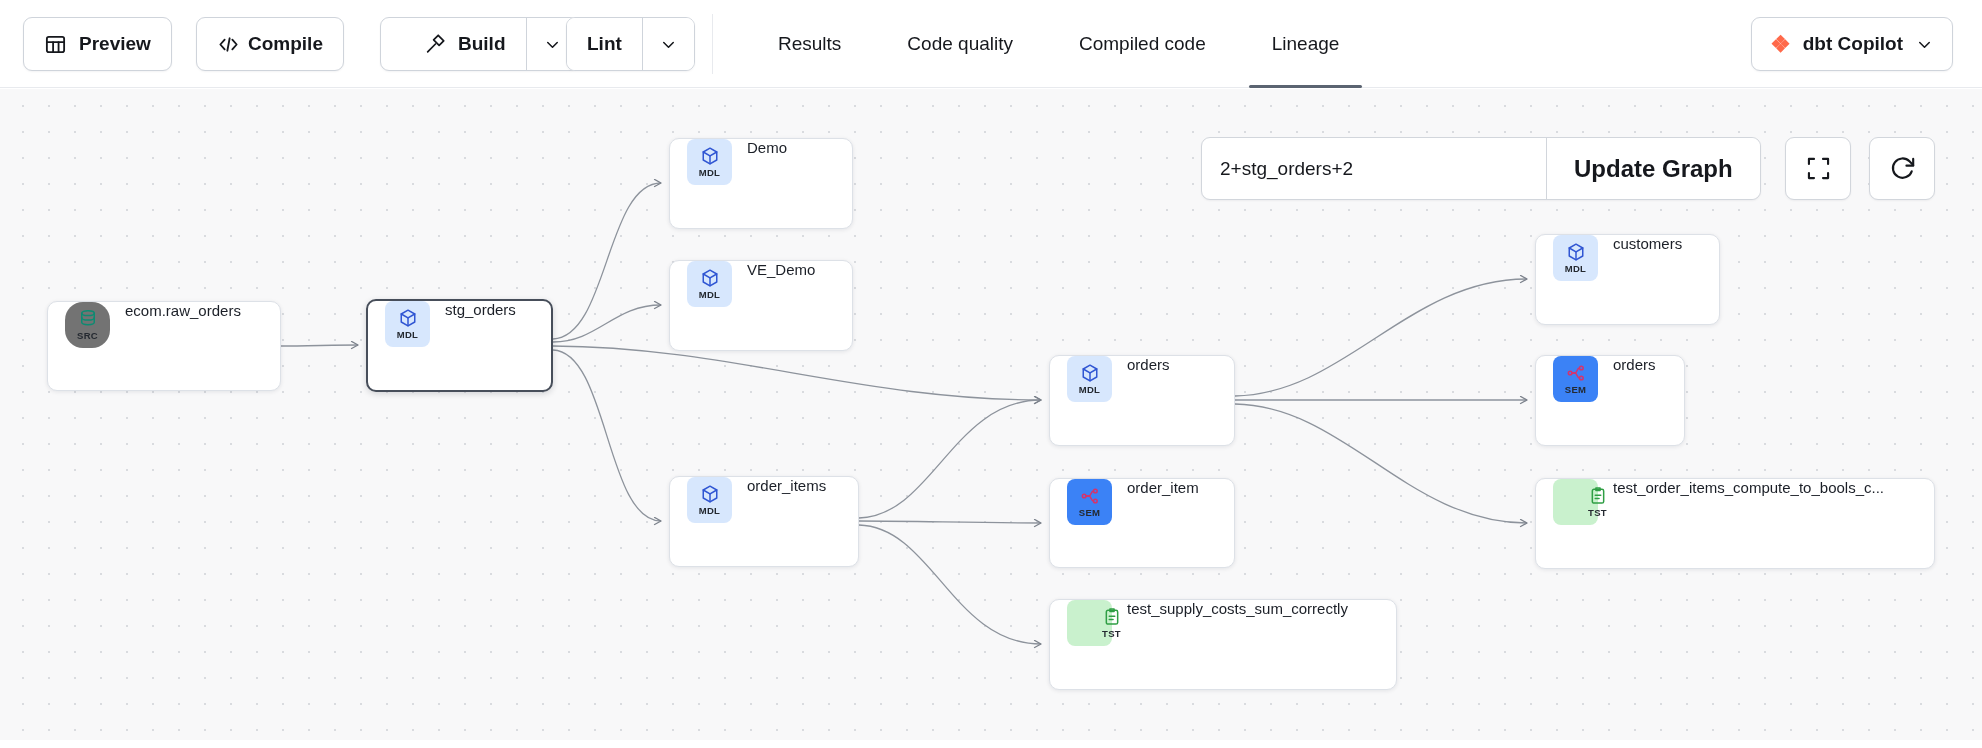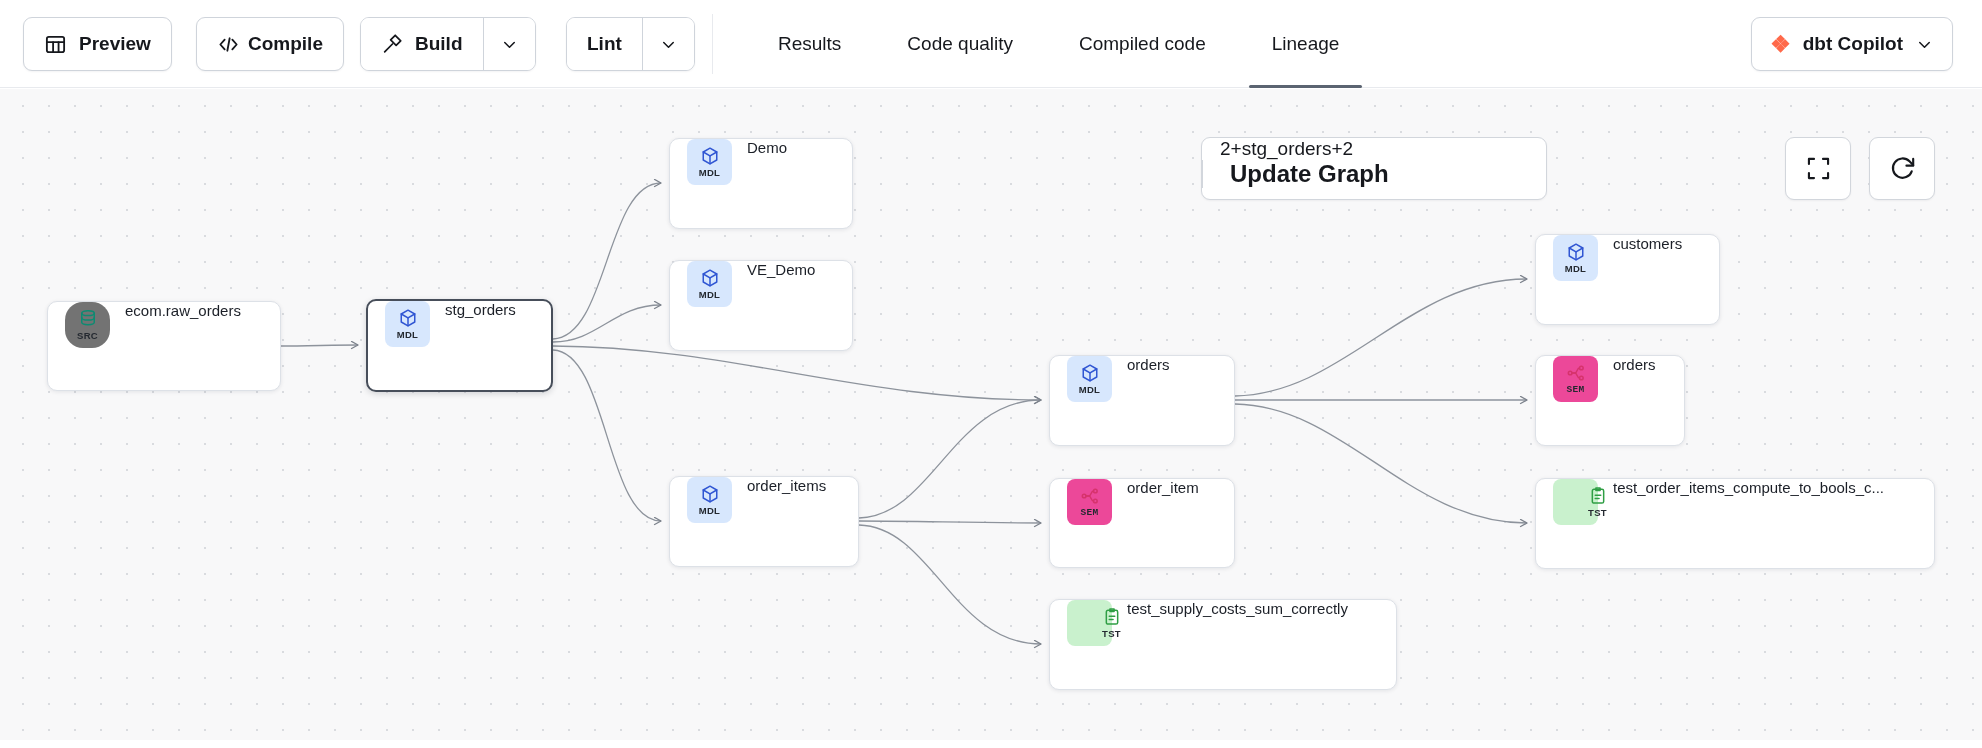--- a/index.html
+++ b/index.html
@@ -62,21 +62,21 @@
     background-image:radial-gradient(#d9dbdf 1.3px, transparent 1.4px);
     background-size:26px 26px; background-position:10px 4px;
     overflow:hidden;
   }
   .edges { position:absolute; left:0; top:0; width:1982px; height:651px; }
 
   
   .lineage-selector {
     position:absolute; left:1201px; top:48px; height:63px;
     display:flex; align-items:stretch; background:#fff;
-    border:1px solid #d2d6dc; border-radius:9px; box-shadow:0 1px 2px rgba(16,24,40,.05);flex-direction:column;
+    border:1px solid #d2d6dc; border-radius:9px; box-shadow:0 1px 2px rgba(16,24,40,.05);
   }
   .lineage-selector input {
     border:none; outline:none; width:344px; padding:0 18px;
     font-size:19px; color:#16181d; font-family:inherit;
     border-radius:9px 0 0 9px; background:transparent;
   }
   .update-graph-btn {
     border:none; border-left:1px solid #d2d6dc; background:#fff; cursor:pointer;
     display:flex; align-items:center; padding:0 27px;
     font-size:24px; font-weight:600; color:#16181d; font-family:inherit;
@@ -99,21 +99,21 @@
   }
   .node.selected { border:2px solid #474e5a; box-shadow:0 2px 6px rgba(16,24,40,.16); }
   .badge {
     width:45px; height:46px; border-radius:8px; flex:0 0 auto;
     display:flex; flex-direction:column; align-items:center; justify-content:center; gap:1px;
   }
   .badge svg { width:20px; height:20px; fill:none; stroke-width:1.8; stroke-linecap:round; stroke-linejoin:round; }
   .bkind { font-size:9.5px; font-weight:700; letter-spacing:.3px; color:#242930; }
   .badge.SRC { background:#737373;border-radius:18px; } .badge.SRC svg { stroke:#0d8b72; }
   .badge.MDL { background:#d7e7fd; } .badge.MDL svg { stroke:#3056d3; }
-  .badge.SEM { background:#ec4899;font-family:Liberation Mono, monospace; } .badge.SEM svg { stroke:#d6336c; }
+  .badge.SEM { background:#3b82f6; } .badge.SEM svg { stroke:#d6336c; }
   .badge.TST { background:#c9f1cd;padding-left:44px; } .badge.TST svg { stroke:#2f9e44; }
   .nlabel { font-size:15px; color:#1b1f27; white-space:nowrap; }
 </style>
 </head>
 <body>
 
 <div class="topbar">
 
   <button class="tb-btn" style="left:23px;">
     <svg width="23" height="23" viewBox="0 0 24 24" class="icon-stroke">
@@ -127,21 +127,21 @@
 
   <button class="tb-btn" style="left:196px;gap:8px;">
     <svg width="23" height="23" viewBox="0 0 24 24" class="icon-stroke">
       <polyline points="8 7 3.5 12 8 17"></polyline>
       <polyline points="16 7 20.5 12 16 17"></polyline>
       <line x1="13.2" y1="5.5" x2="10.8" y2="18.5"></line>
     </svg>
     <span>Compile</span>
   </button>
 
-  <div class="tb-group" style="left:360px;">
+  <div class="tb-group" style="left:380px;padding-left:23px;">
     <div class="seg">
       <svg width="22" height="22" viewBox="0 0 24 24" class="icon-stroke">
         <path d="M4 20.5 L12.5 12"></path>
         <path d="M10.5 7.5 L15.5 2.5 L21.5 8.5 L16.5 13.5 Z"></path>
       </svg>
       <span>Build</span>
     </div>
     <div class="seg chev">
       <svg width="19" height="19" viewBox="0 0 24 24" class="icon-stroke">
         <polyline points="6 9.5 12 15.5 18 9.5"></polyline>

